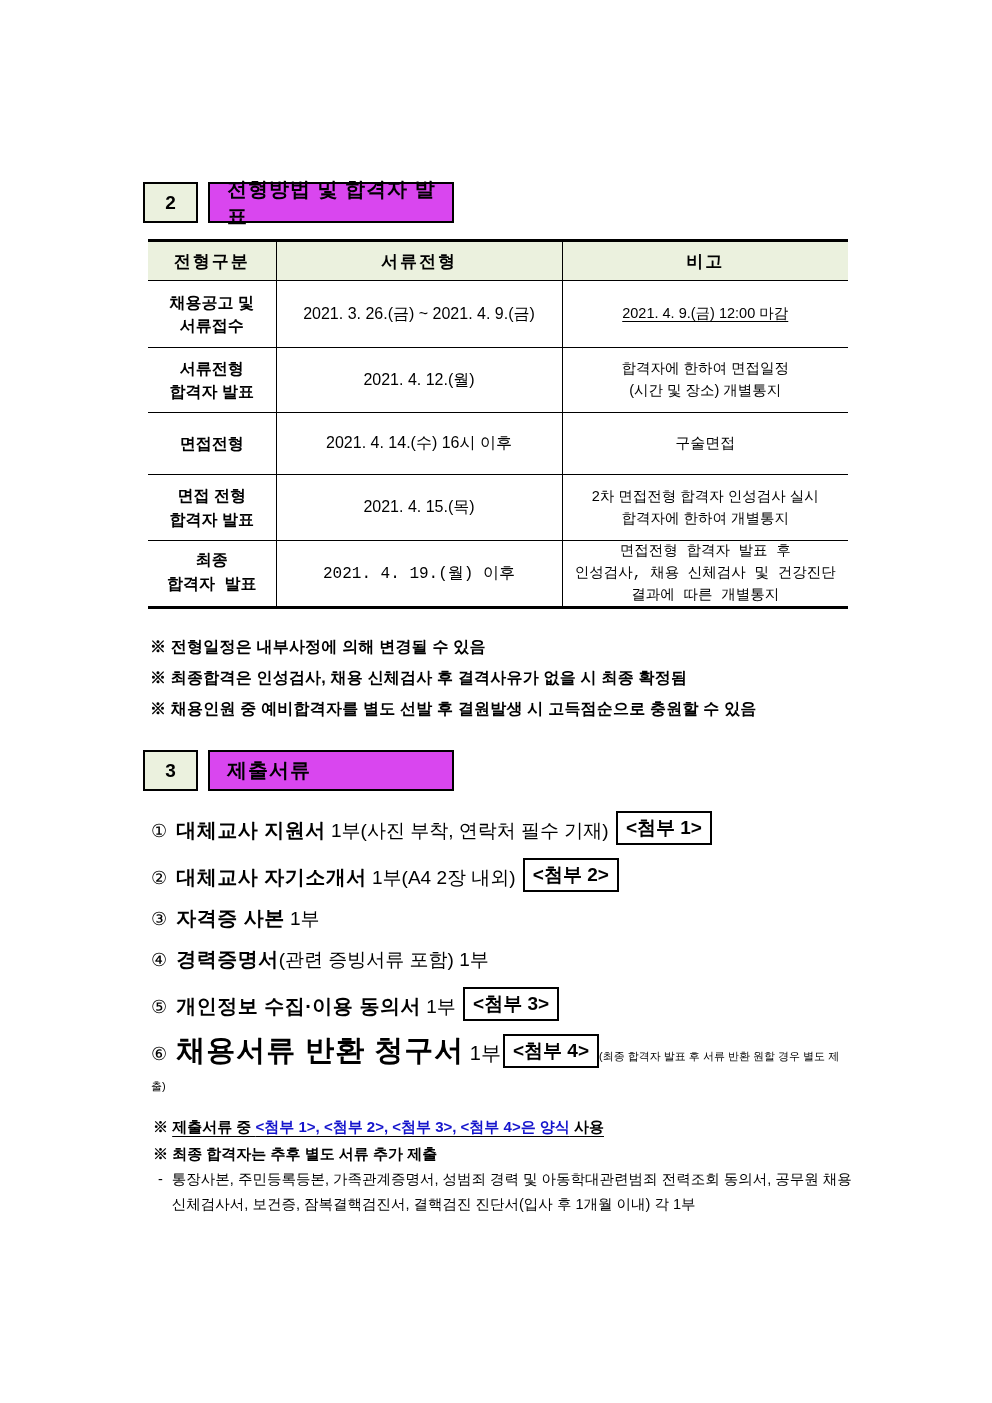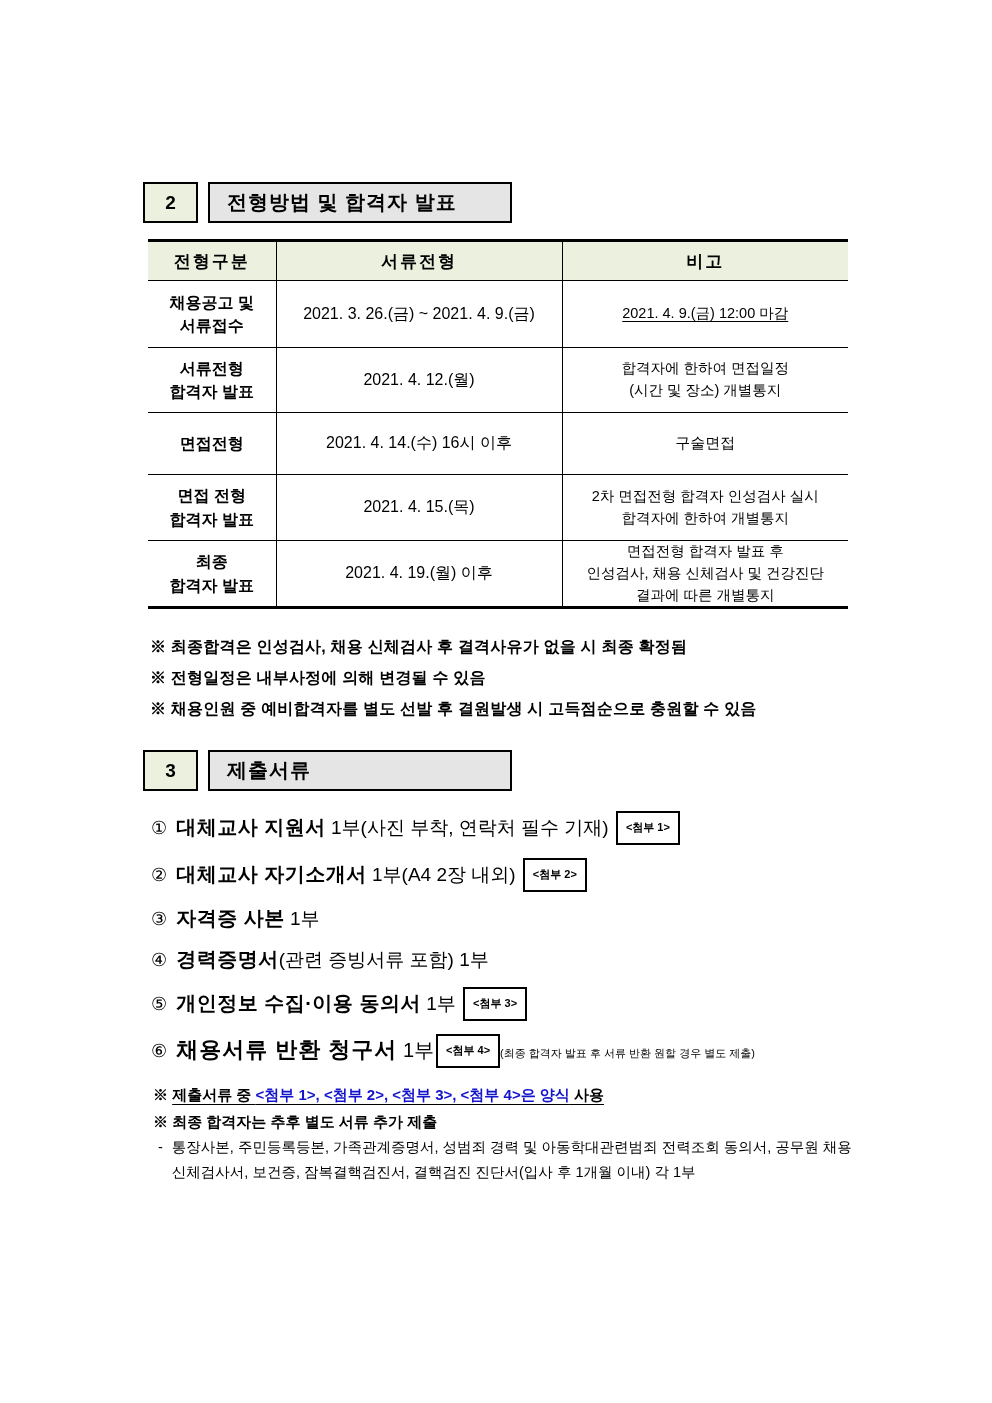--- a/index.html
+++ b/index.html
@@ -12,21 +12,21 @@
   .content { position:absolute; left:143px; top:182px; width:710px; }
 
   
   .section-header { display:flex; gap:10px; height:41px; margin-bottom:16px; }
   .num-box {
     width:55px; border:2px solid #000; background:var(--header-bg,#ebf1de);
     display:flex; align-items:center; justify-content:center;
     font-weight:bold; font-size:19px;
   }
   .title-box {
-    width:304px; border:2px solid #000; background:#e5e5e5;
+    width:246px; border:2px solid #000; background:#d946ef;
     display:flex; align-items:center; padding-left:17px;
     font-weight:bold; font-size:20px; letter-spacing:1px;
   }
 
   
   table.sel {
     border-collapse:collapse; table-layout:fixed; width:700px; margin-left:5px;
     border-top:3px solid #000; border-bottom:3px solid #000;
   }
   table.sel th, table.sel td {
@@ -35,44 +35,44 @@
   }
   table.sel tr > *:first-child { border-left:none; }
   table.sel tr > *:last-child  { border-right:none; }
   table.sel th {
     background:var(--header-bg,#ebf1de); height:40px; font-size:17px; letter-spacing:2px;font-family:Liberation Serif, serif;
   }
   table.sel tbody tr:nth-child(1) { height:67px; }
   table.sel tbody tr:nth-child(2) { height:65px; }
   table.sel tbody tr:nth-child(3) { height:62px; }
   table.sel tbody tr:nth-child(4) { height:66px; }
-  table.sel tbody tr:nth-child(5) { height:64px; }
+  table.sel tbody tr:nth-child(5) { height:64px;font-family:Liberation Mono, monospace; }
   td.col-cat   { font-weight:bold; font-size:16px; line-height:1.45; }
   td.col-sched { font-size:16px; }
   td.col-remark{ font-size:14.5px; line-height:1.5; }
   .u { text-decoration:underline; text-underline-offset:3px; font-size:15px; }
 
   
   .table-notes { margin:22px 0 0 7px; }
   .tnote { font-weight:bold; font-size:16px; line-height:31px; letter-spacing:0.2px; }
 
   .sec3 { margin-top:26px; }
 
   
   .doc-list { margin:20px 0 0 8px; }
   .doc-item { margin-bottom:13px; font-size:19px; line-height:27px; }
   .doc-num { font-size:18px; margin-right:9px; }
   .doc-name { font-weight:bold; font-size:20px; letter-spacing:0.5px; }
   .doc-detail { font-size:19px;margin-top:48px; }
   .attach-box {
-    display:inline-block; border:2px solid #000; font-size:11px; font-weight:bold;
+    display:inline-block; border:2px solid #000; font-size:19px; font-weight:bold;
     padding:1px 8px 2px; vertical-align:3px; margin-left:2px; white-space:nowrap;
   }
   .doc-suffix { font-size:11px; }
-  .doc-item.big .doc-name { font-size:22px; letter-spacing:1px; }
+  .doc-item.big .doc-name { font-size:29px; letter-spacing:1px; }
   .doc-item.big .doc-detail { font-size:20px; }
 
   
   .sub-notes { margin:13px 0 0 10px; }
   .forms-note { font-size:15px; font-weight:bold; line-height:27px; }
   .forms-note .uline { text-decoration:underline; text-underline-offset:4px; }
   .blue { color:var(--accent,#1414cc); }
   .final-note { font-size:15px; line-height:27px;font-weight:bold; }
   .extra-note { display:flex; gap:9px; margin-left:5px; width:695px;
                 font-size:14.5px; line-height:25px; }
@@ -136,22 +136,22 @@
 합격자 발표</td>
           <td class="col-sched">2021. 4. 19.(월) 이후</td>
           <td class="col-remark">면접전형 합격자 발표 후
 인성검사, 채용 신체검사 및 건강진단
 결과에 따른 개별통지</td>
         </tr>
       </tbody>
     </table>
 
     <div class="table-notes">
+      <div class="tnote">※ 전형일정은 내부사정에 의해 변경될 수 있음</div>
       <div class="tnote">※ 최종합격은 인성검사, 채용 신체검사 후 결격사유가 없을 시 최종 확정됨</div>
-      <div class="tnote">※ 전형일정은 내부사정에 의해 변경될 수 있음</div>
       <div class="tnote">※ 채용인원 중 예비합격자를 별도 선발 후 결원발생 시 고득점순으로 충원할 수 있음</div>
     </div>
 
     <div class="section-header sec3">
       <div class="num-box">
         <span>3</span>
       </div>
       <div class="title-box">
         <span>제출서류</span>
       </div>

